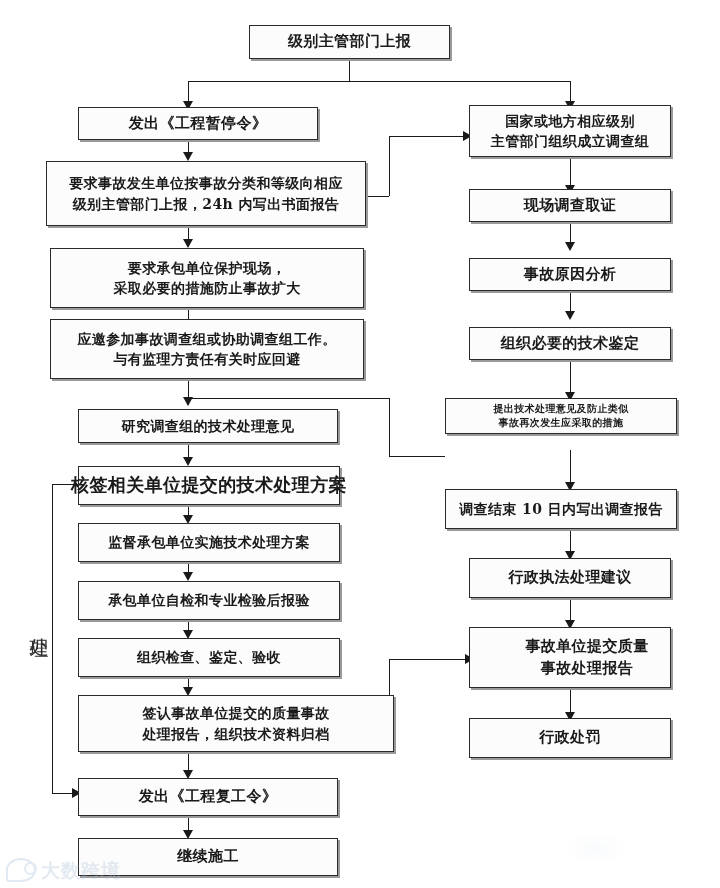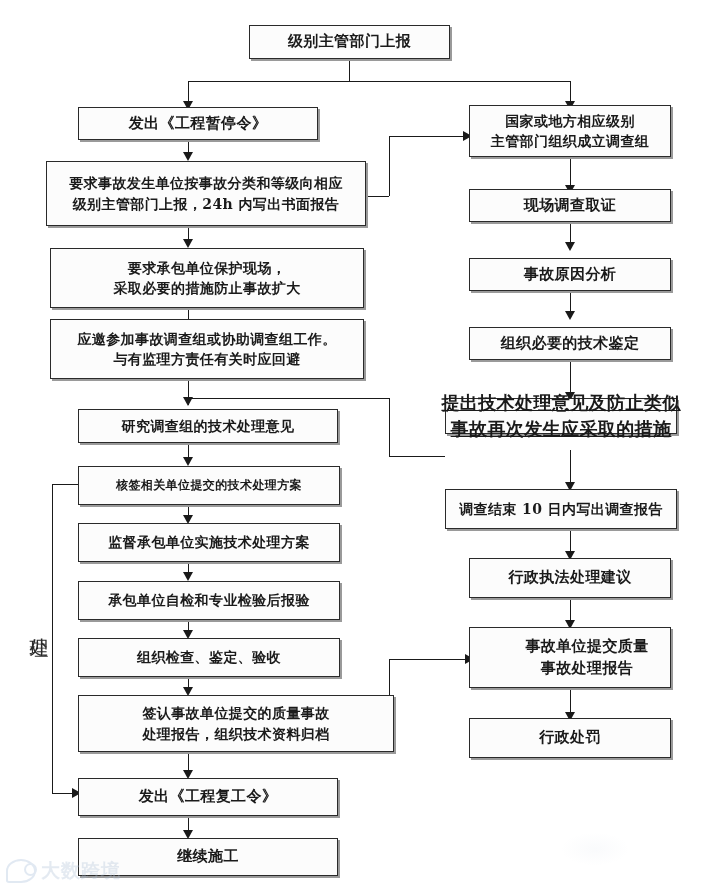--- a/index.html
+++ b/index.html
@@ -82,21 +82,21 @@
     writing-mode: vertical-rl;
     text-orientation: upright;
   }
 
   
   .watermark {
     position: absolute;
     left: 6px;
     bottom: 4px;
     display: flex;
-    align-items: center;
+    align-items: flex-start;
     gap: 5px;
     opacity: 0.30;
     pointer-events: none;
   }
   .watermark .wm-logo {
     width: 26px;
     height: 20px;
     border: 2px solid #9fb7d6;
     border-radius: 50% 50% 50% 10%;
     position: relative;
@@ -237,21 +237,21 @@
 
   <div class="node" style="left:50px; top:319px; width:314px; height:60px; font-size:14px;">
     <span class="line">应邀参加事故调查组或协助调查组工作。</span>
     <span class="line">与有监理方责任有关时应回避</span>
   </div>
 
   <div class="node" style="left:78px; top:409px; width:260px; height:34px; font-size:14px;">
     <span class="line">研究调查组的技术处理意见</span>
   </div>
 
-  <div class="node" style="left:78px; top:466px; width:262px; height:39px; font-size:12px;">
+  <div class="node" style="left:78px; top:466px; width:262px; height:39px; font-size:18px;">
     <span class="line">核签相关单位提交的技术处理方案</span>
   </div>
 
   <div class="node" style="left:78px; top:581px; width:262px; height:39px; font-size:14px;">
     <span class="line">承包单位自检和专业检验后报验</span>
   </div>
 
   <div class="node" style="left:78px; top:523px; width:262px; height:39px; font-size:14px;">
     <span class="line">监督承包单位实施技术处理方案</span>
   </div>
@@ -283,21 +283,21 @@
   </div>
 
   <div class="node" style="left:469px; top:258px; width:202px; height:33px;">
     <span class="line">事故原因分析</span>
   </div>
 
   <div class="node" style="left:469px; top:327px; width:202px; height:33px;">
     <span class="line">组织必要的技术鉴定</span>
   </div>
 
-  <div class="node" style="left:445px; top:398px; width:232px; height:36px; font-size:18px;text-decoration:underline;">
+  <div class="node" style="left:445px; top:398px; width:232px; height:36px; font-size:10px;">
     <span class="line">提出技术处理意见及防止类似</span>
     <span class="line">事故再次发生应采取的措施</span>
   </div>
 
   <div class="node" style="left:445px; top:489px; width:232px; height:40px; font-size:14px;">
     <span class="line">调查结束 10 日内写出调查报告</span>
   </div>
 
   <div class="node" style="left:469px; top:558px; width:202px; height:40px;">
     <span class="line">行政执法处理建议</span>

